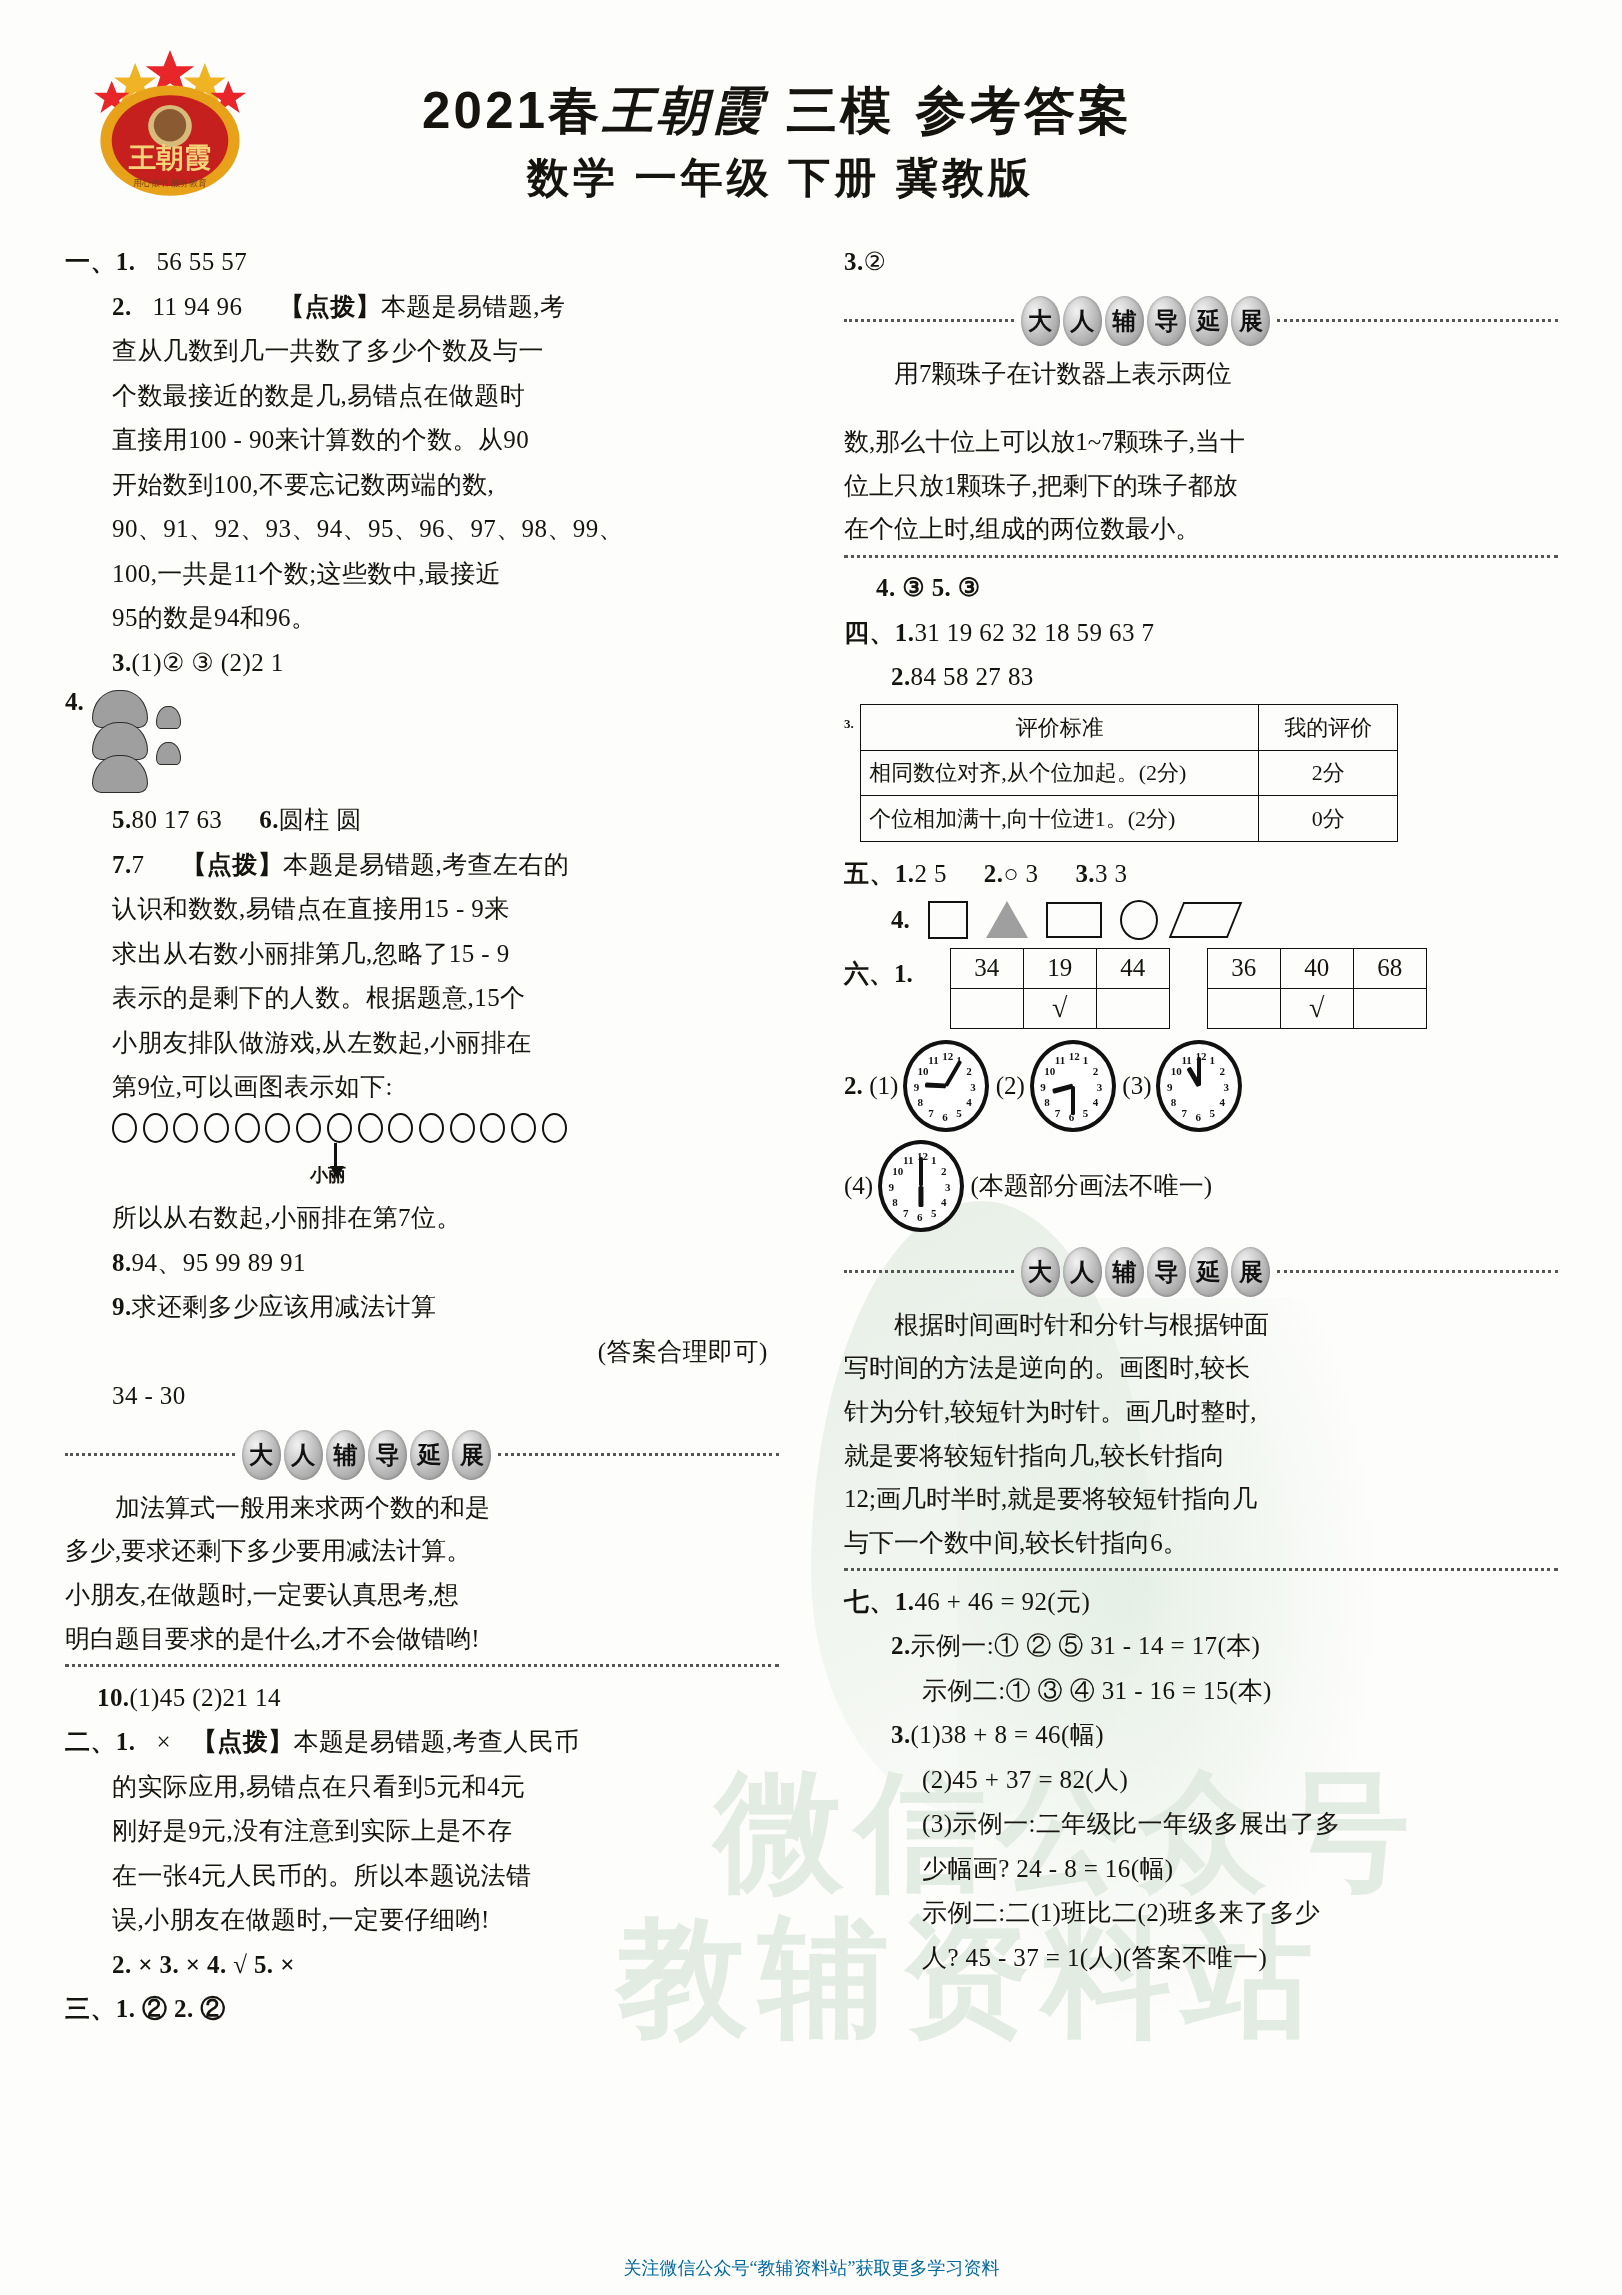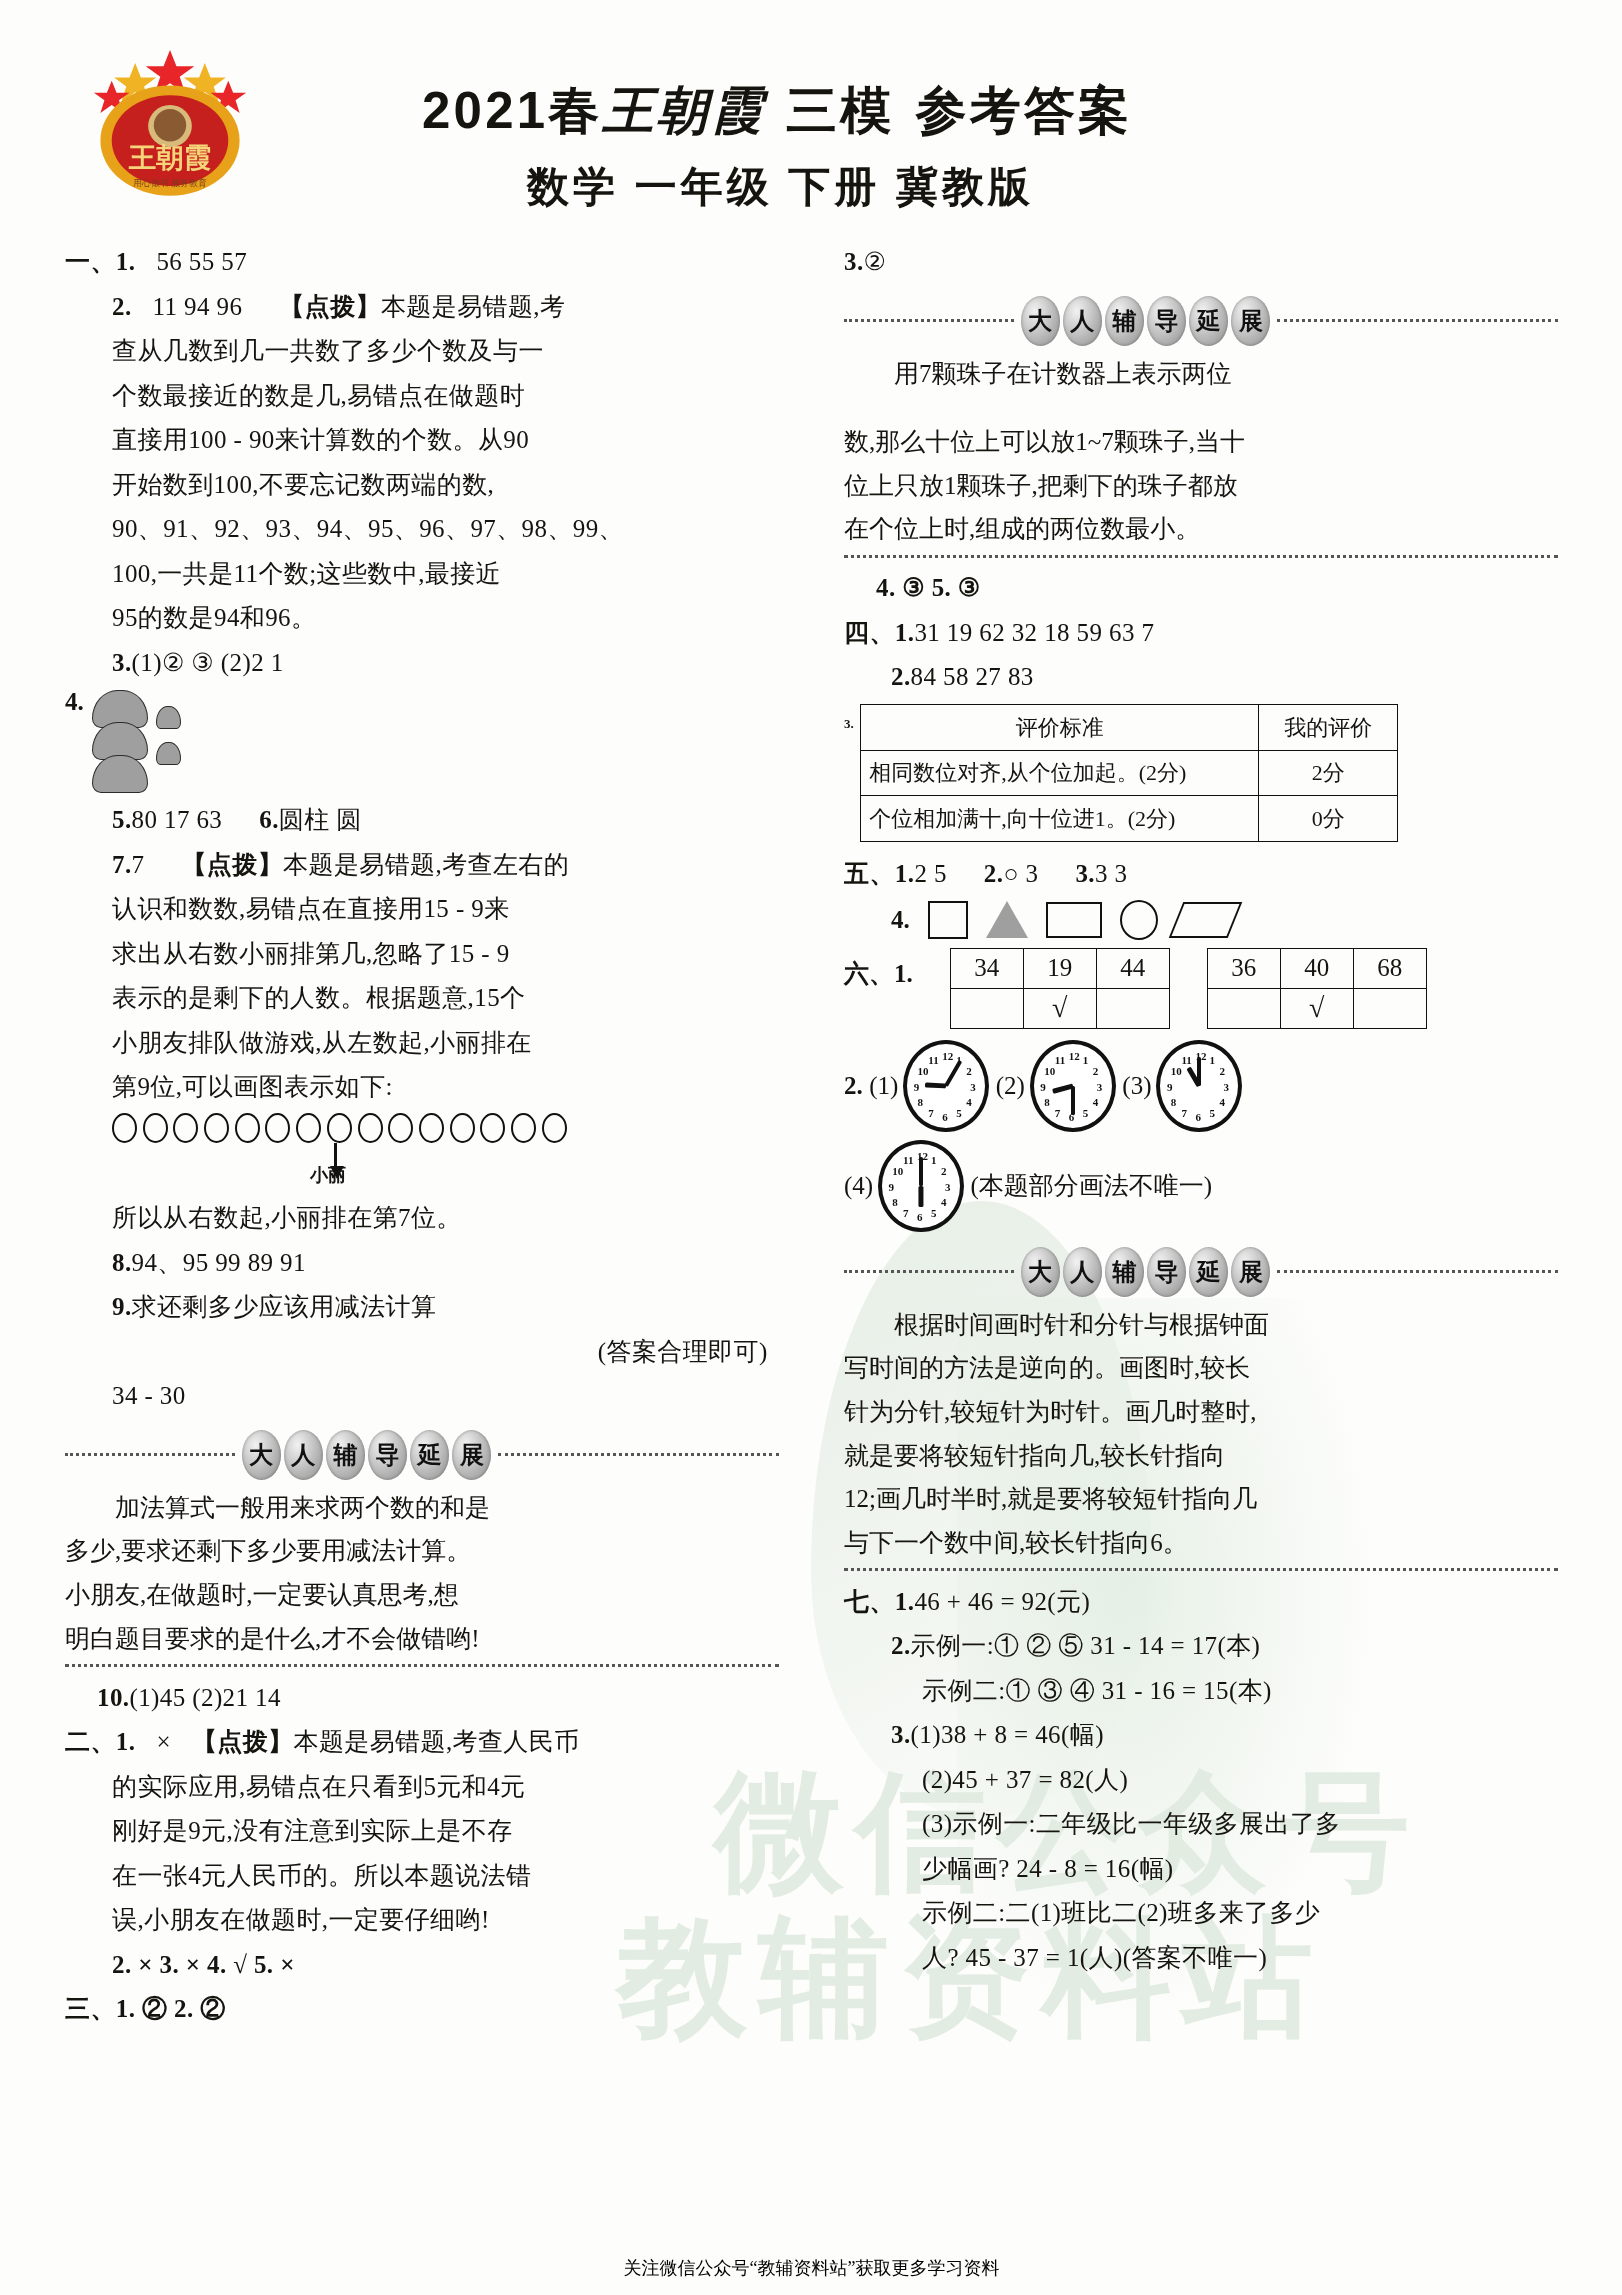--- a/index.html
+++ b/index.html
@@ -24,21 +24,21 @@
        z-index:0;pointer-events:none;}
   
   #header{position:relative;z-index:2;height:243px;}
   #logo{position:absolute;left:85px;top:45px;width:170px;height:154px;}
   .title-wrap{position:absolute;left:422px;top:77px;}
   .main-title{font-size:51px;font-weight:bold;letter-spacing:3.2px;white-space:nowrap;
       font-family:"Liberation Sans","DejaVu Sans",sans-serif;}
   .brand-script{font-family:"DejaVu Serif",serif;font-style:italic;font-weight:bold;}
   .sub-title{position:absolute;left:527px;top:150px;font-size:42px;font-weight:bold;
       letter-spacing:4px;white-space:nowrap;
-      font-family:"Liberation Sans","DejaVu Sans",sans-serif;margin-top:9px;}
+      font-family:"Liberation Sans","DejaVu Sans",sans-serif;}
   
   #cols{position:relative;z-index:2;display:flex;padding:0 65px;}
   .col{width:714px;}
   .col.left{margin-right:65px;}
   
   .ln{font-size:25px;line-height:1.52;margin:0 0 6.5px 0;letter-spacing:0.4px;
       font-family:"Liberation Serif","DejaVu Serif",serif;}
   .ln.ind{margin-left:47px;}
   .ln.ind2{margin-left:78px;}
   .ln.right{text-align:right;padding-right:11.4px;}
@@ -108,21 +108,21 @@
   .tri{width:0;height:0;border-left:21px solid transparent;border-right:21px solid transparent;
        border-bottom:37px solid #9f9f9f;position:relative;}
   .tri:after{content:"";position:absolute;left:-21px;top:0;width:0;height:0;
        border-left:21px solid transparent;border-right:21px solid transparent;
        border-bottom:37px solid transparent;}
   .rect{width:52px;height:32px;border:2.4px solid #111;}
   .ell{width:34px;height:36px;border:2.4px solid #111;border-radius:50%;}
   .para{width:55px;height:32px;border:2.4px solid #111;transform:skewX(-22deg);}
   
   #footer{position:absolute;left:0;bottom:14.6px;width:100%;text-align:center;
-      font-size:18px;color:#000000;font-family:"Liberation Serif",serif;z-index:2;}
+      font-size:18px;color:#0369a1;font-family:"Liberation Serif",serif;z-index:2;}
 </style>
 </head>
 <body>
 
 <div class="wmbig"></div>
 <div class="wm wm3"></div>
 <div class="wm wm1">微信公众号</div>
 <div class="wm wm2">教辅资料站</div>
 
 <div id="header">

